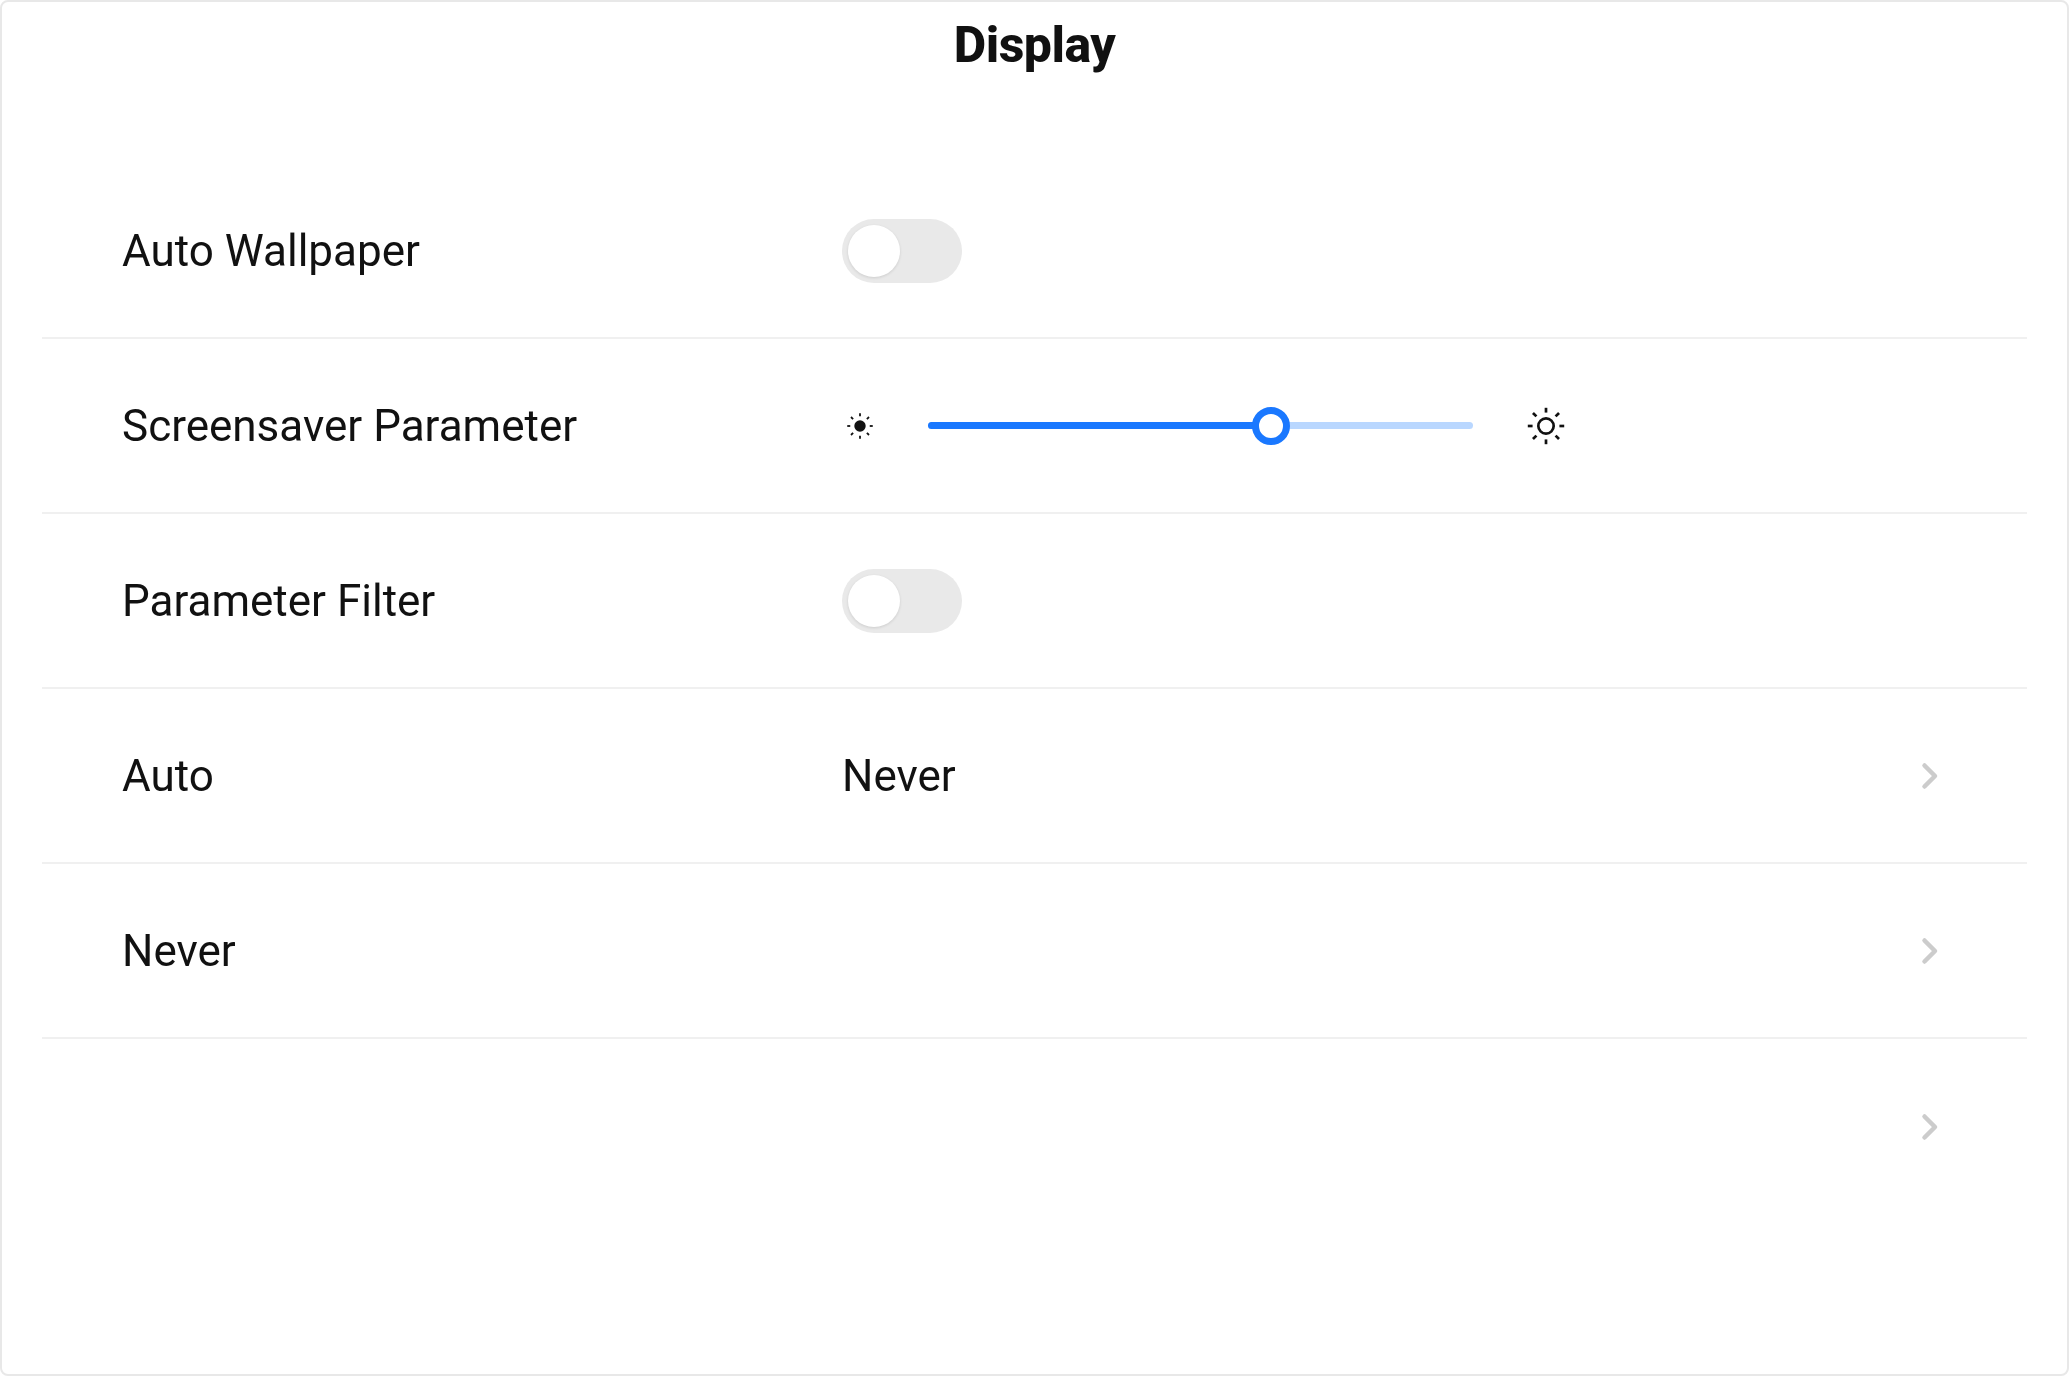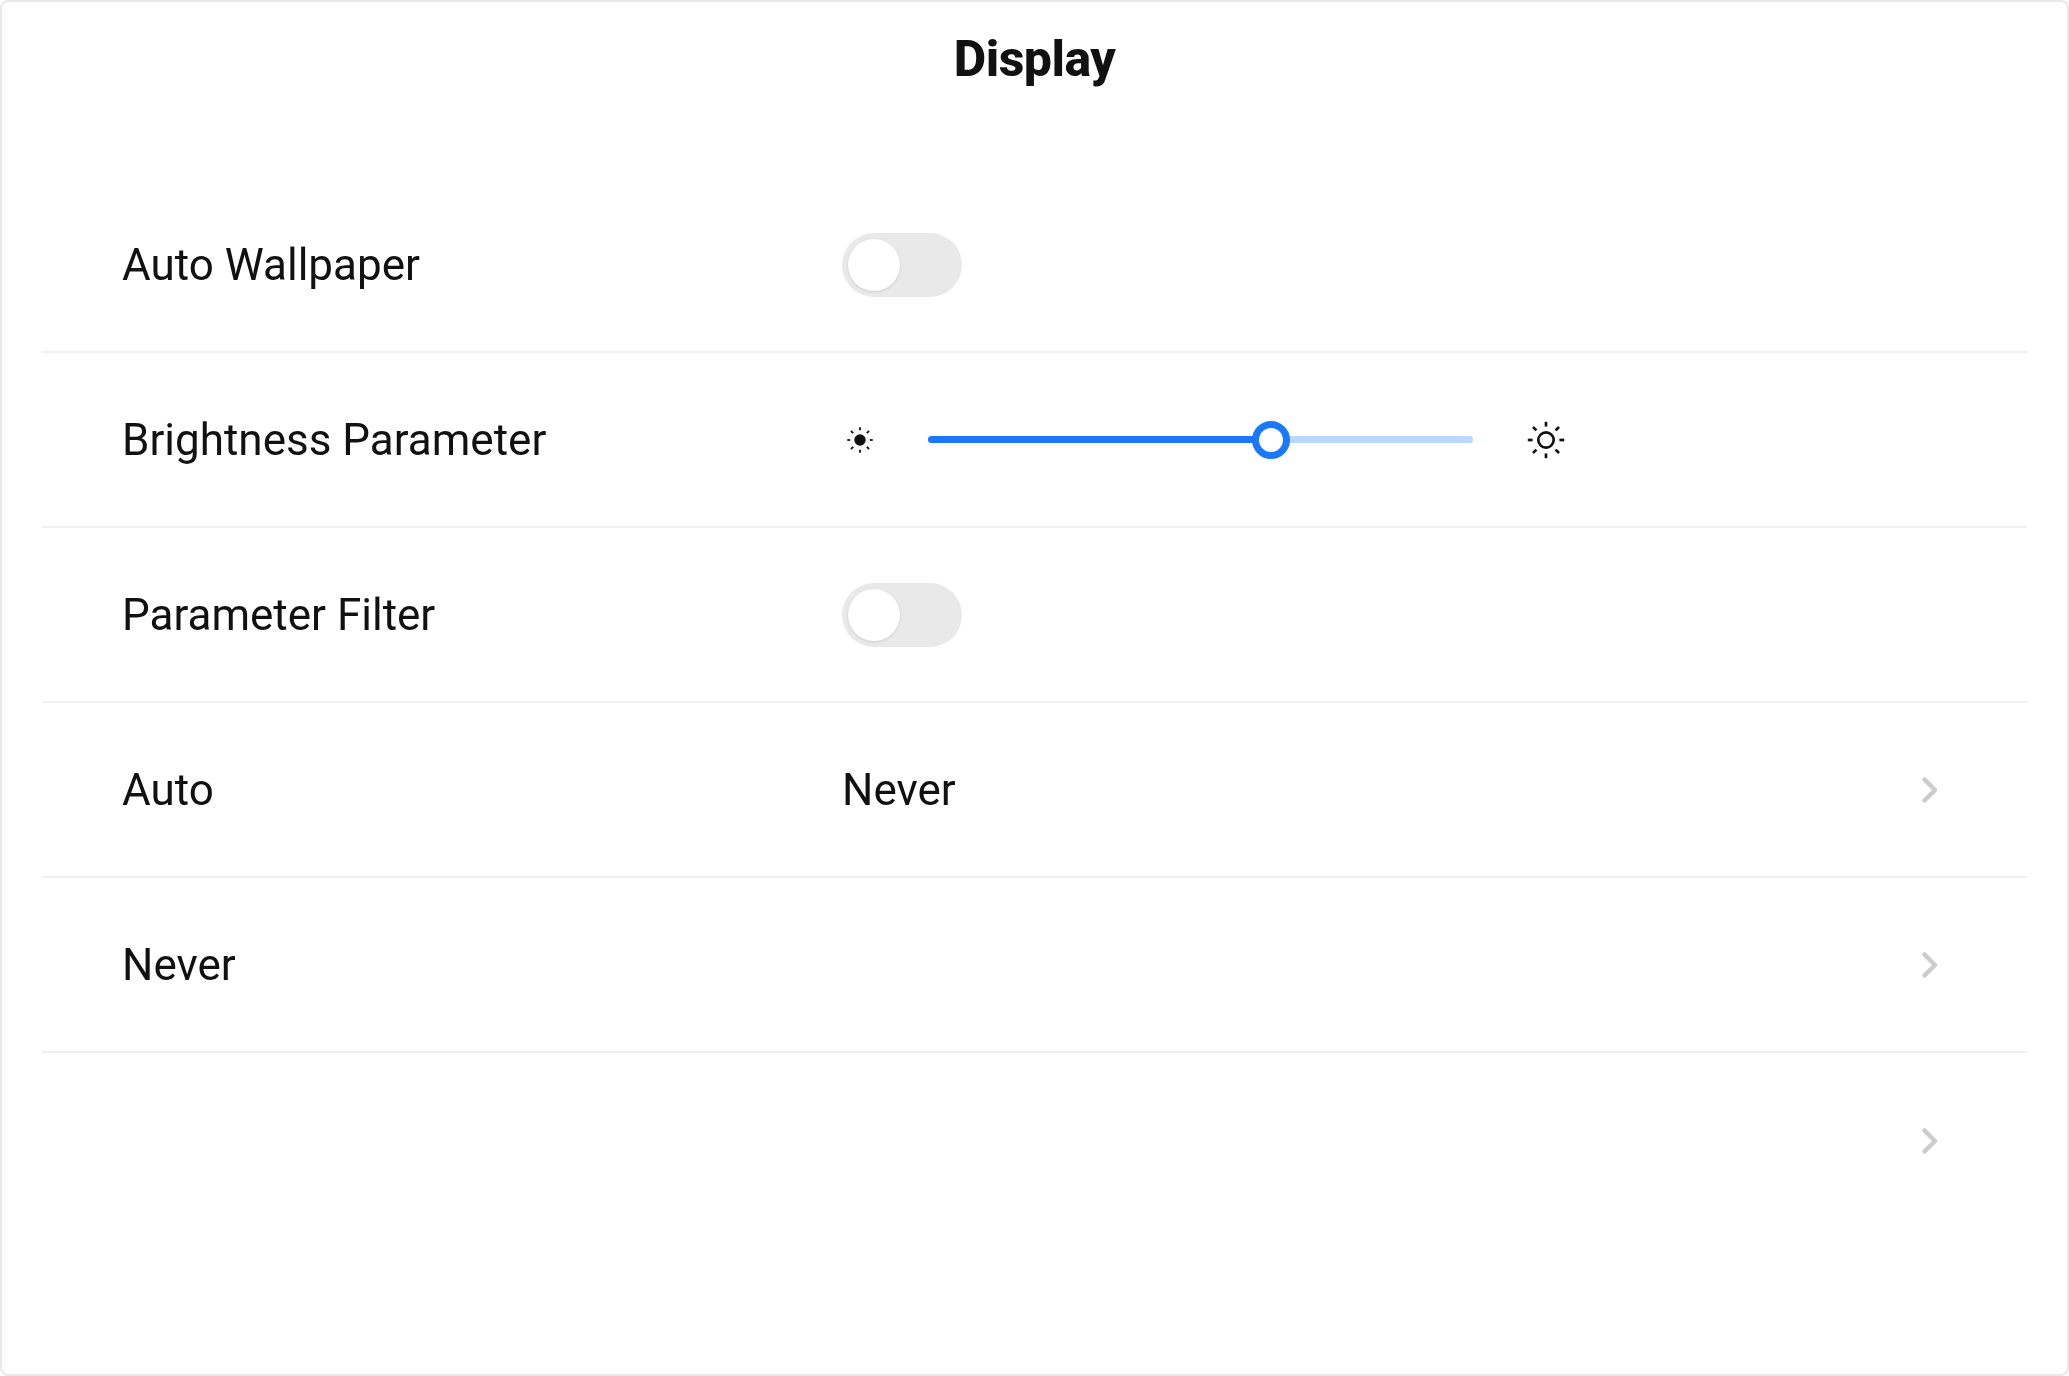--- a/index.html
+++ b/index.html
@@ -13,21 +13,21 @@
     width: 2069px;
     height: 1376px;
     overflow: hidden;
   }
   .panel {
     width: 100%;
     height: 100%;
     border: 2px solid #e8e8e8;
     border-radius: 8px;
     background: #ffffff;
-    padding-top: 28px;
+    padding-top: 14px;
   }
   .page-title {
     text-align: center;
     font-size: 50px;
     font-weight: 800;
     color: #111;
     margin-bottom: 90px;
     letter-spacing: -0.5px;
   }
   .rows {
@@ -142,21 +142,21 @@
     <div class="row">
       <div class="row-label">Auto Wallpaper</div>
       <div class="row-control">
         <div class="toggle">
           <div class="knob"></div>
         </div>
       </div>
     </div>
 
     <div class="row">
-      <div class="row-label">Brightness Parameter</div>
+      <div class="row-label">Screensaver Parameter</div>
       <div class="row-control">
         <div class="slider-wrap">
           <span class="slider-icon">
             <svg width="36" height="36" viewBox="0 0 24 24" fill="none" stroke="#111" stroke-width="1.2">
               <circle cx="12" cy="12" r="3.2" fill="#111"></circle>
               <line x1="12" y1="3.5" x2="12" y2="5.5"></line>
               <line x1="12" y1="18.5" x2="12" y2="20.5"></line>
               <line x1="3.5" y1="12" x2="5.5" y2="12"></line>
               <line x1="18.5" y1="12" x2="20.5" y2="12"></line>
               <line x1="6" y1="6" x2="7.4" y2="7.4"></line>

